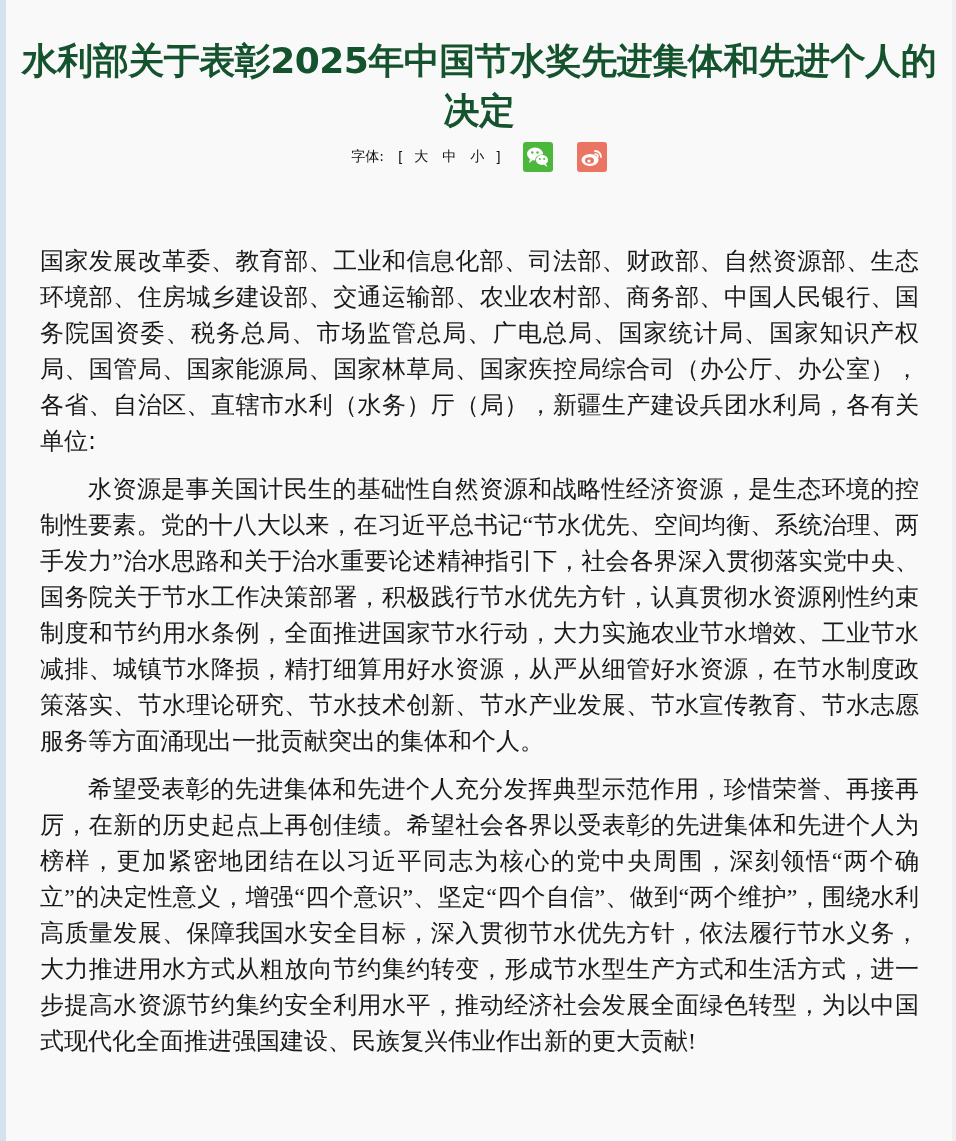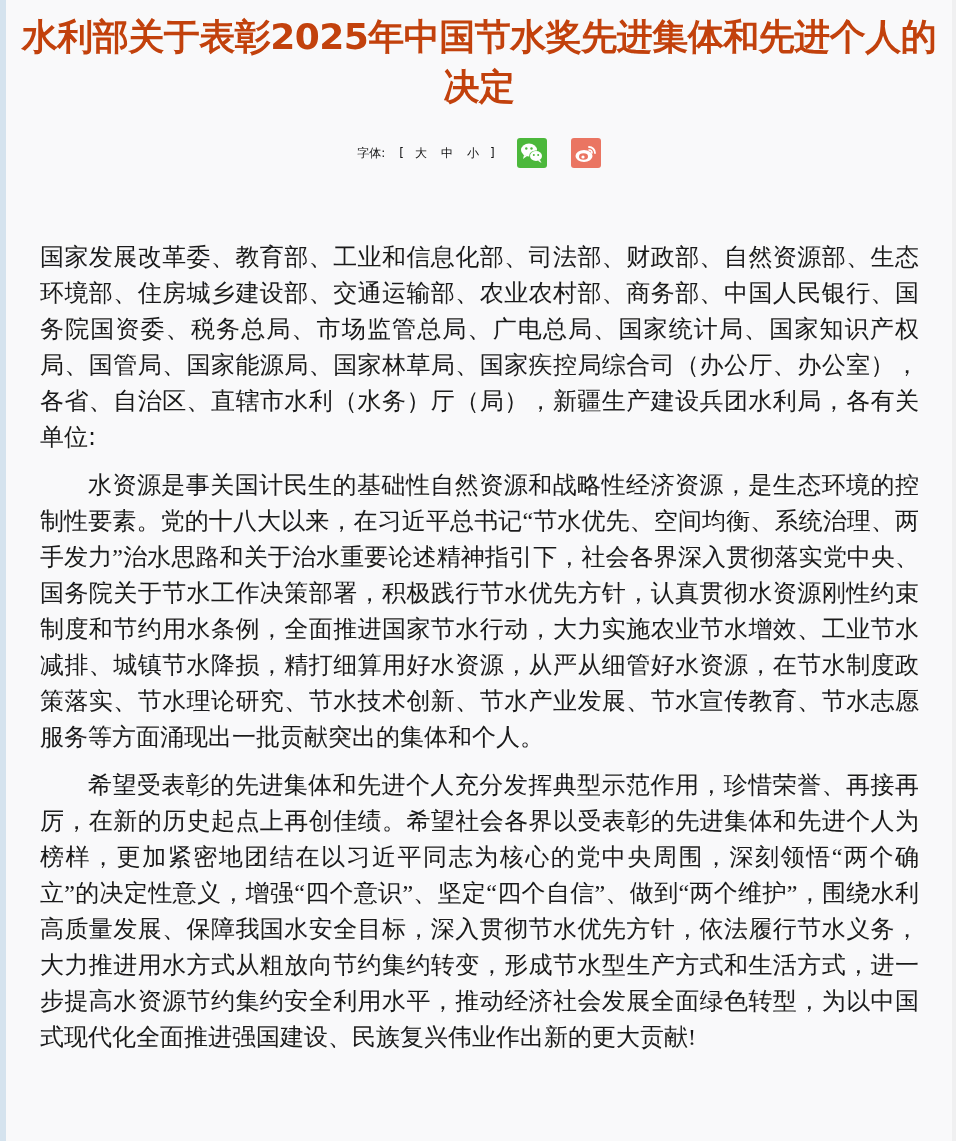--- a/index.html
+++ b/index.html
@@ -28,38 +28,38 @@
       background: #f0f0f1;
     }
     .article {
       position: absolute;
       left: 6px;
       right: 4px;
       top: 0;
     }
     .title {
       margin: 0;
-      padding-top: 12px;
+      padding-top: 36px;
       text-align: center;
-      color: #c2410c;
+      color: #14532d;
       font-weight: bold;
       font-size: 36px;
       line-height: 50px;
       letter-spacing: -0.5px;
       padding-left: 10px;
       padding-right: 10px;
     }
     .meta {
-      margin-top: 24px;
+      margin-top: 4px;
       height: 34px;
       display: flex;
       justify-content: center;
       align-items: center;
       gap: 8px;
-      font-size: 12px;
+      font-size: 14px;
       color: #111;
     }
     .meta .label { margin-right: 6px; }
     .meta .size-opt {
       cursor: pointer;
       margin: 0 3px;
     }
     .meta .bracket { }
     .share {
       width: 30px;

